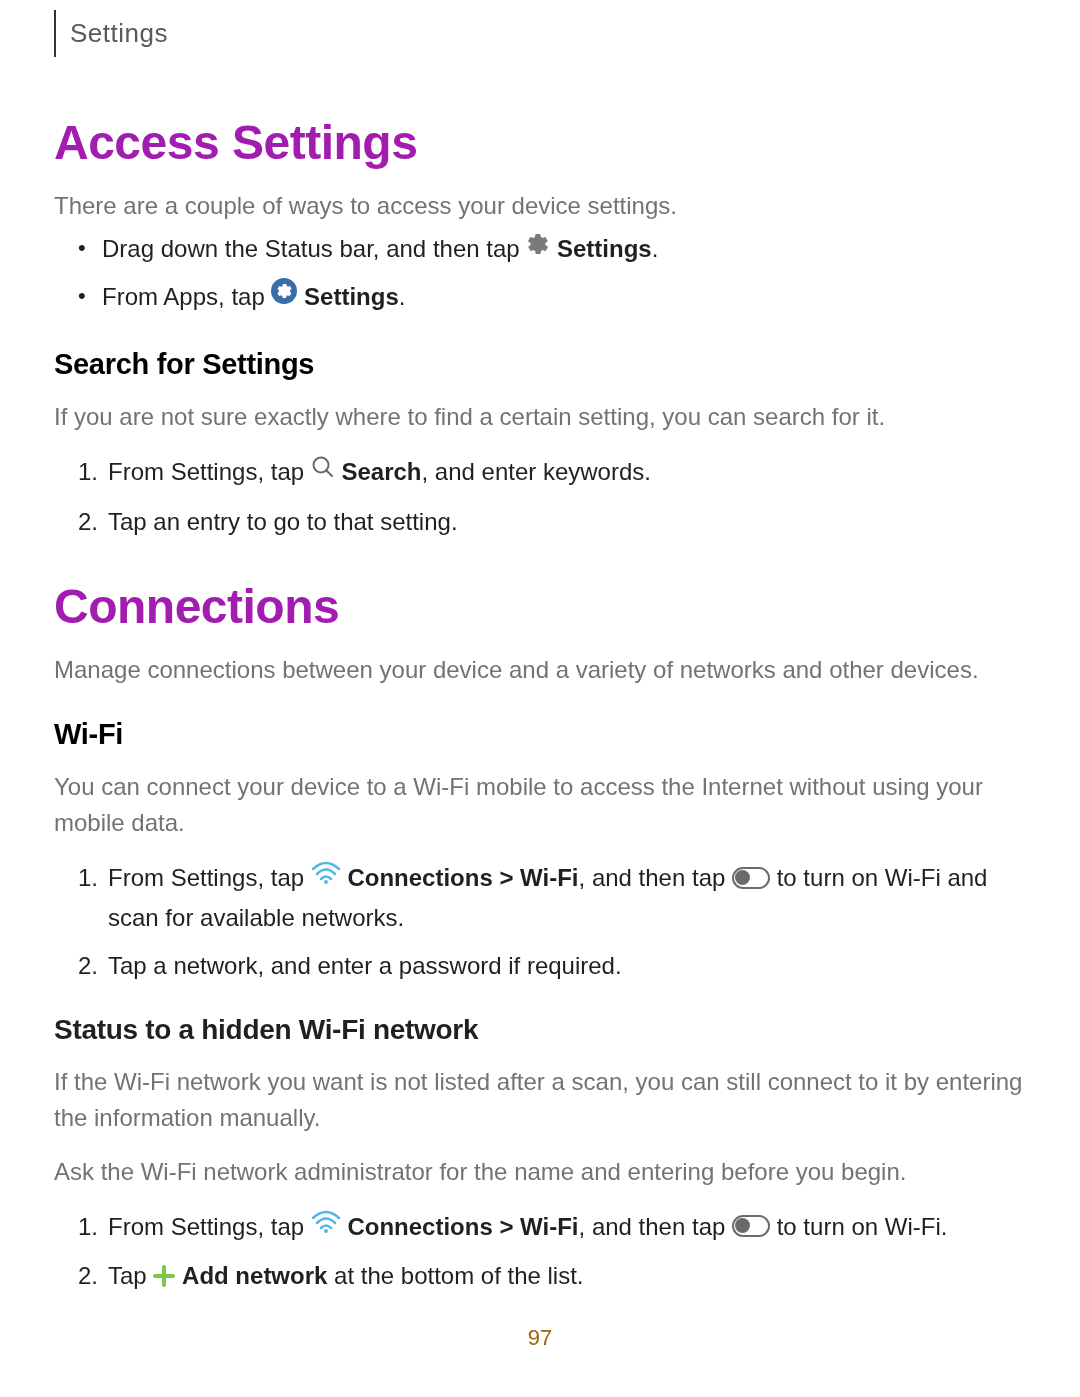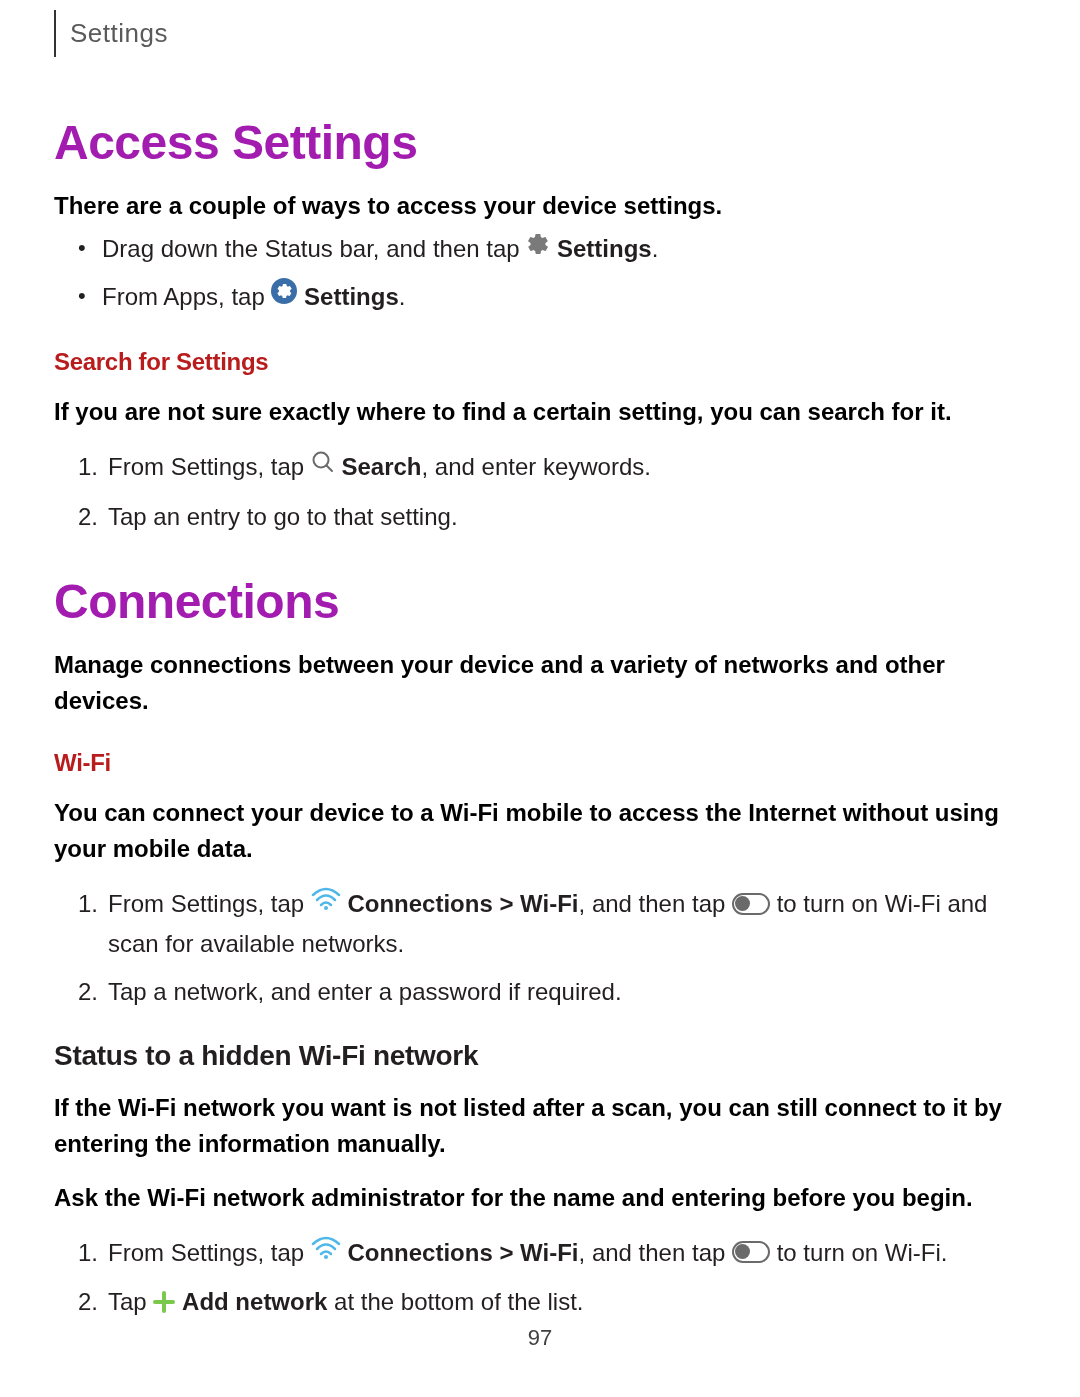--- a/index.html
+++ b/index.html
@@ -31,22 +31,21 @@
       margin-top: 58px;
       letter-spacing: -0.5px;
     }
     .h1-title.second {
       margin-top: 38px;
     }
     .body-text {
       font-size: 24px;
       line-height: 1.5;
       margin-top: 18px;
-      color: #000000;
-      font-weight: bold;
+      color: #737373;
     }
     .bullet-list {
       list-style: none;
       margin-top: 6px;
       padding-left: 28px;
     }
     .bullet-list li {
       font-size: 24px;
       line-height: 1.6;
       position: relative;
@@ -74,23 +73,23 @@
       margin-bottom: 10px;
       counter-increment: item;
     }
     .num-list li::before {
       content: counter(item) ".";
       position: absolute;
       left: -4px;
       color: #231f20;
     }
     .h2-title {
-      font-size: 24px;
-      font-weight: 700;
-      color: #b91c1c;
+      font-size: 29px;
+      font-weight: 700;
+      color: #000000;
       margin-top: 30px;
       letter-spacing: -0.3px;
     }
     .h3-title {
       font-size: 28px;
       font-weight: 700;
       color: #231f20;
       margin-top: 28px;
       letter-spacing: -0.3px;
     }
@@ -148,21 +147,21 @@
       position: relative;
       top: -2px;
     }
     .page-number {
       position: absolute;
       bottom: 46px;
       left: 0;
       right: 0;
       text-align: center;
       font-size: 22px;
-      color: #404040;
+      color: #a16207;
     }
   </style>
 </head>
 <body>
 
 <div class="header-tab">
   <span>Settings</span>
 </div>
 
 <h1 class="h1-title">Access Settings</h1>

